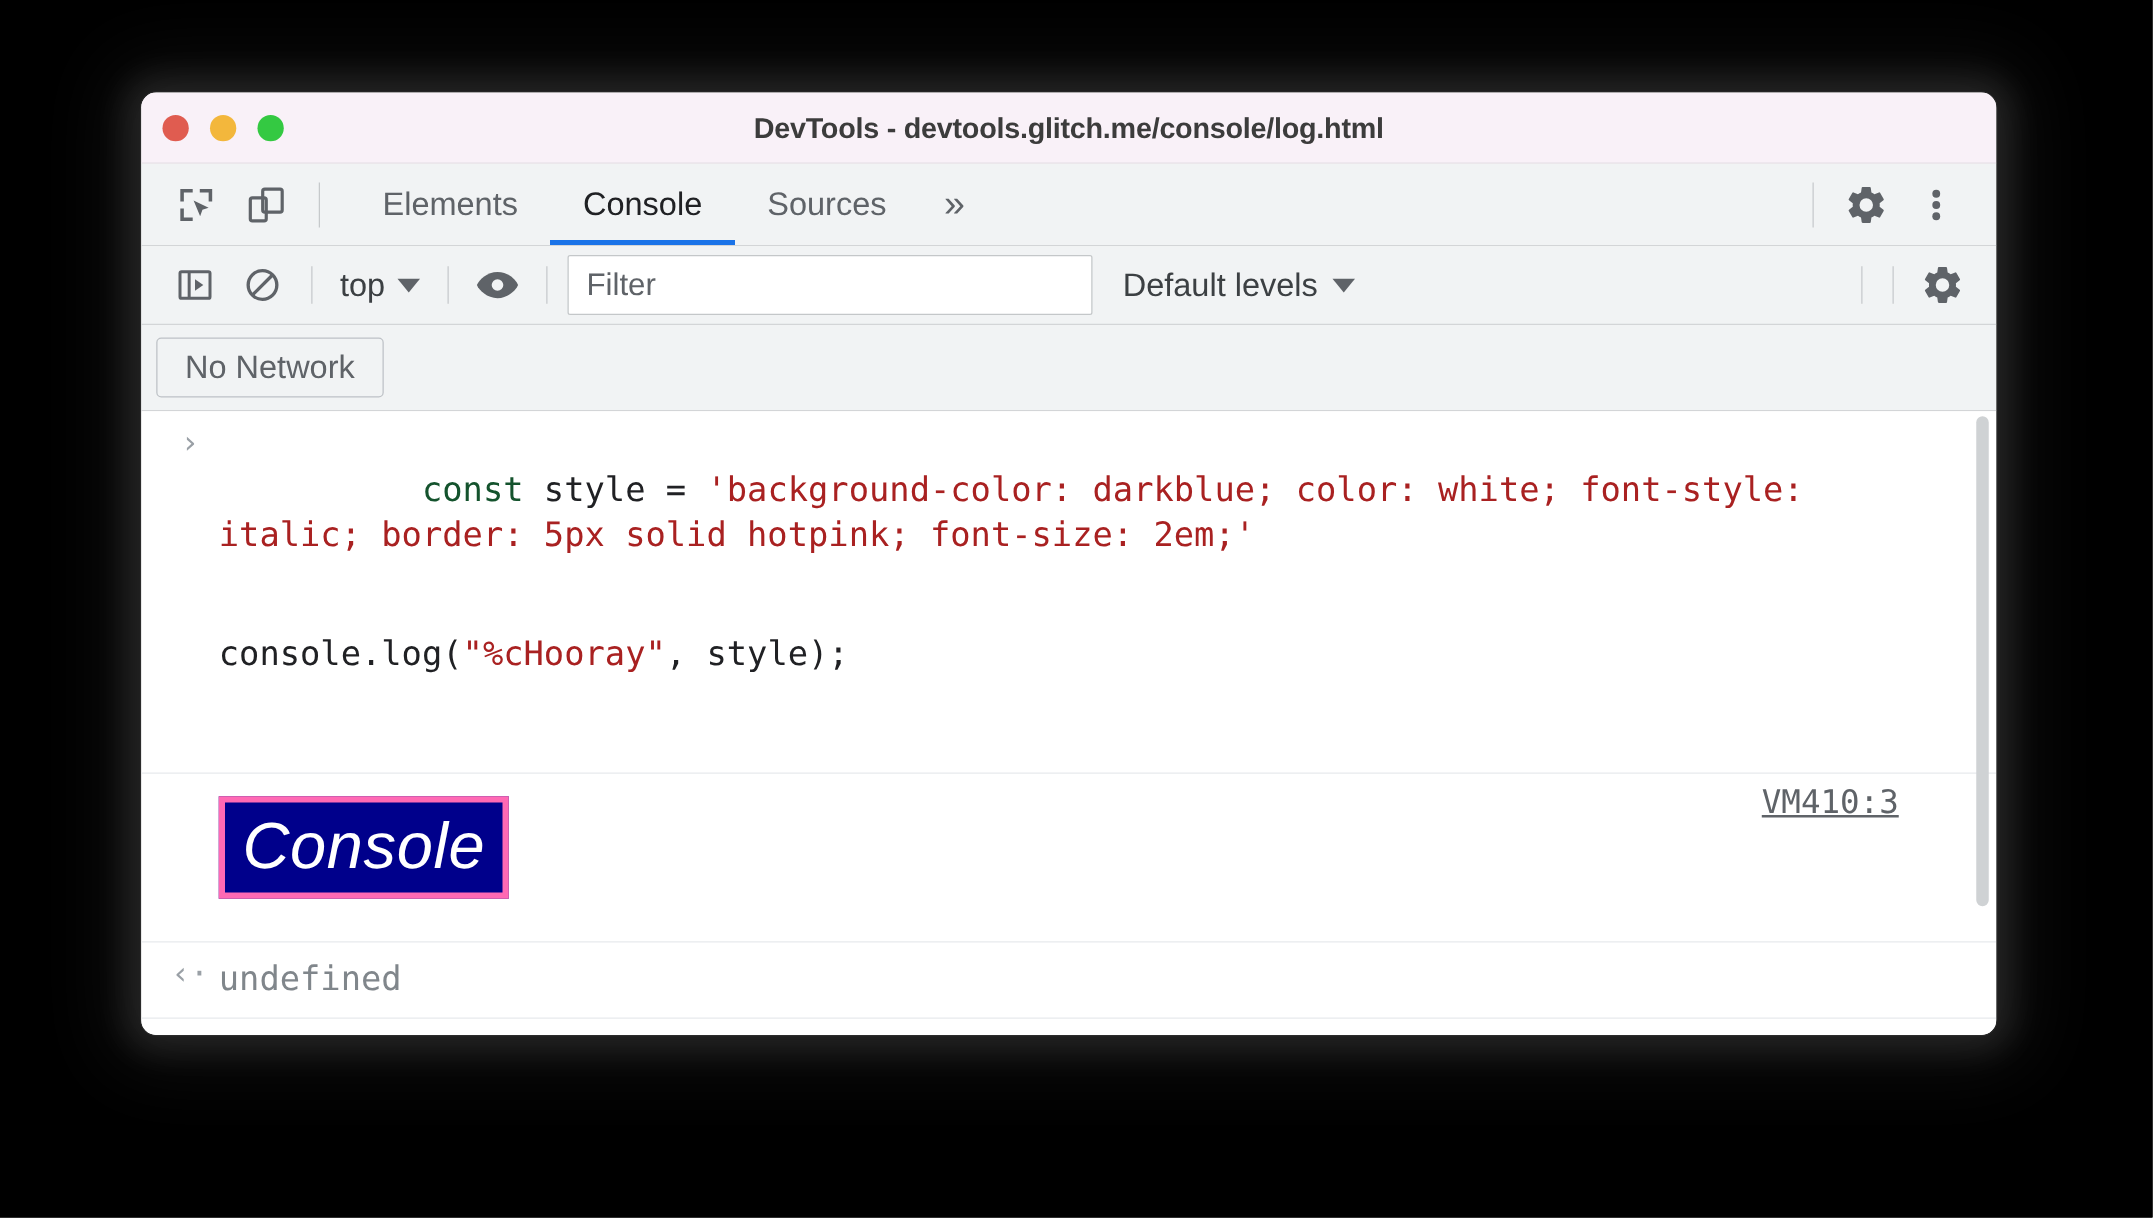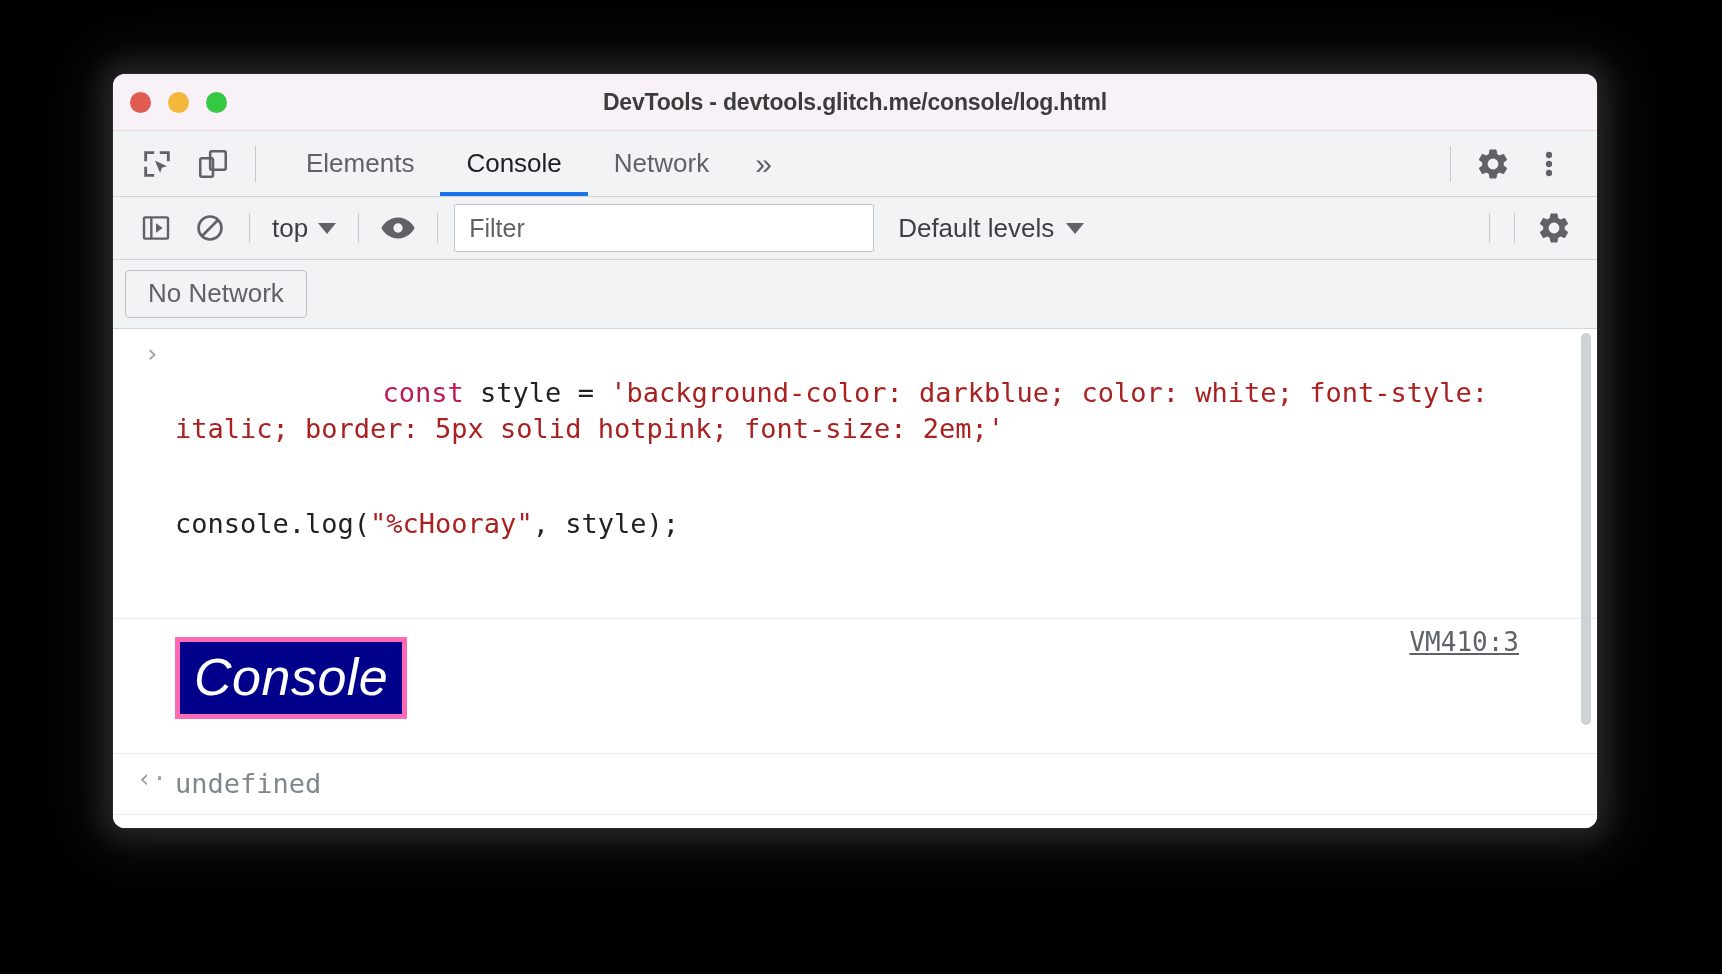--- a/index.html
+++ b/index.html
@@ -274,21 +274,21 @@
   }
   .gutter.blue { color: #5b8def; }
   .msg-text {
     margin-left: 62px;
     font-size: 27px;
     line-height: 1.34;
     color: #202124;
     white-space: pre-wrap;
     word-break: break-word;
   }
-  .tok-kw  { color: #be185d; margin-left: 45px; }
+  .tok-kw  { color: #14532d; }
   .tok-str { color: #a92121; }
   .tok-plain { color: #202124; }
 
   
   .cmd-block { padding-bottom: 4px; }
   .cmd-line2 { margin-top: 22px; }
 
   
   .output-row {
     position: relative;
@@ -393,21 +393,21 @@
       <div class="vsep"></div>
 
       <div class="tabs">
         <div class="tab">
           <span>Elements</span>
         </div>
         <div class="tab active">
           <span>Console</span>
         </div>
         <div class="tab">
-          <span>Network</span>
+          <span>Sources</span>
         </div>
         <div class="tab-more">»</div>
       </div>
 
       <div class="tabbar-right">
         <div class="vsep"></div>
         <div class="tb-icon-btn">
           <svg width="36" height="36" viewBox="0 0 24 24">
             <path fill="#5f6368" d="M19.14 12.94a7.07 7.07 0 0 0 0-1.88l2.03-1.58a.5.5 0 0 0 .12-.64l-1.92-3.32a.5.5 0 0 0-.6-.22l-2.39.96a7.3 7.3 0 0 0-1.62-.94l-.36-2.54a.5.5 0 0 0-.5-.42h-3.84a.5.5 0 0 0-.49.42l-.36 2.54c-.58.24-1.12.55-1.62.94l-2.39-.96a.5.5 0 0 0-.6.22L2.68 8.84a.5.5 0 0 0 .12.64l2.03 1.58a7.07 7.07 0 0 0 0 1.88L2.8 14.52a.5.5 0 0 0-.12.64l1.92 3.32c.13.22.38.31.6.22l2.39-.96c.5.39 1.04.7 1.62.94l.36 2.54c.5.24.25.42.49.42h3.84c.25 0 .46-.18.5-.42l.36-2.54c.58-.24 1.12-.55 1.62-.94l2.39.96c.22.09.47 0 .6-.22l1.92-3.32a.5.5 0 0 0-.12-.64l-2.03-1.58zM12 15.6A3.6 3.6 0 1 1 12 8.4a3.6 3.6 0 0 1 0 7.2z"></path>
           </svg>

